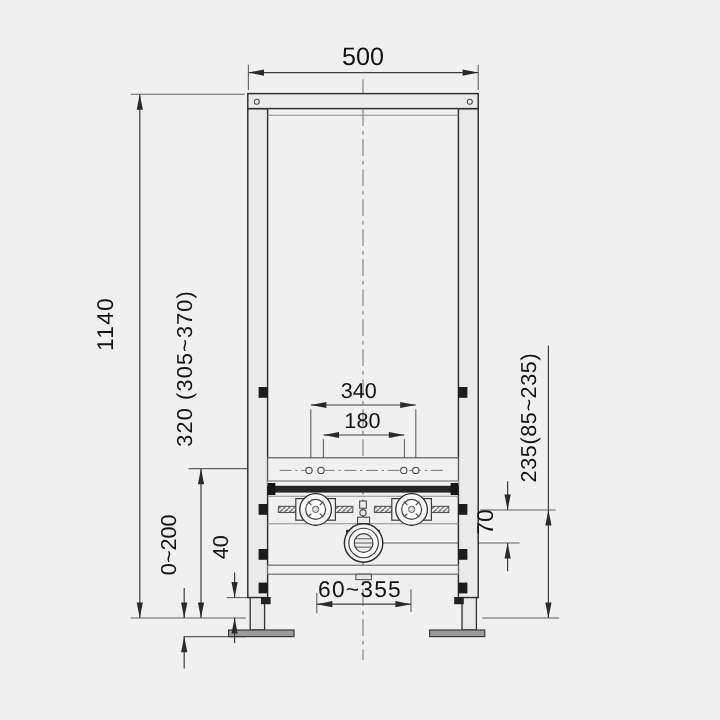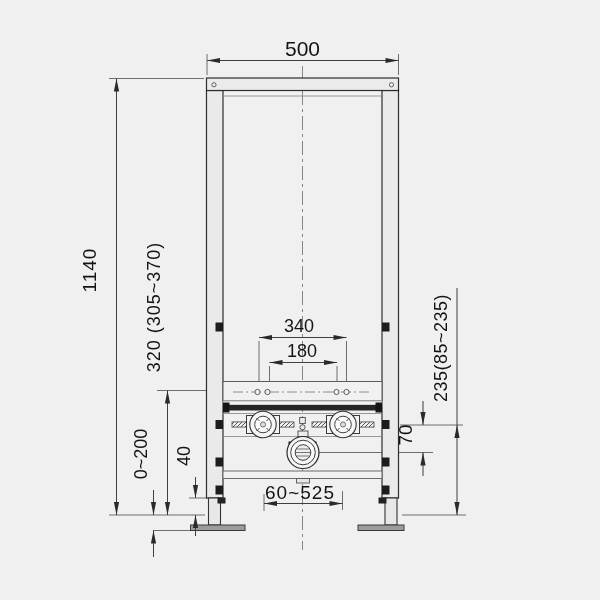--- a/index.html
+++ b/index.html
@@ -185,15 +185,15 @@
 
 <span class="lbl s21" style="left:302.5px;top:48px;">500</span>
 <span class="lbl rot s19w" style="left:89px;top:270px;">1140</span>
 <span class="lbl rot s18w" style="left:154px;top:307px;">320 (305~370)</span>
 <span class="lbl rot s18" style="left:141px;top:454px;">0~200</span>
 <span class="lbl rot s18" style="left:184px;top:456px;">40</span>
 <span class="lbl s18" style="left:299px;top:326px;">340</span>
 <span class="lbl s18" style="left:302px;top:351px;">180</span>
 <span class="lbl rot s18h" style="left:441px;top:348px;">235(85~235)</span>
 <span class="lbl rot s19" style="left:405px;top:435px;">70</span>
-<span class="lbl s19w" style="left:300px;top:492px;">60~525</span>
+<span class="lbl s19w" style="left:300px;top:492px;">60~355</span>
 
 </div>
 
 </body></html>

